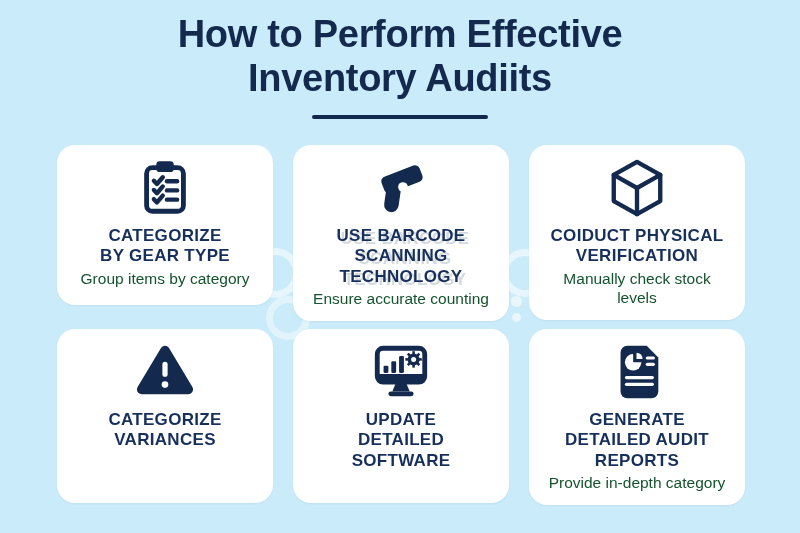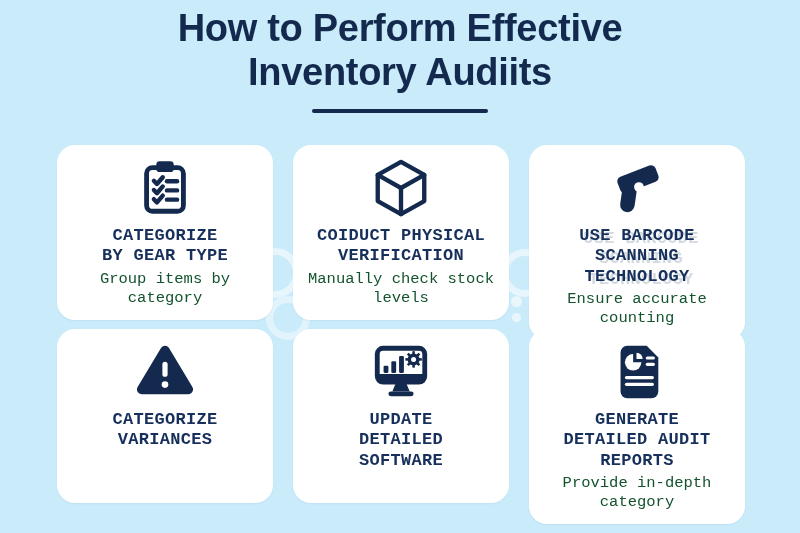--- a/index.html
+++ b/index.html
@@ -9,21 +9,21 @@
     position: relative;
     width: 800px;
     height: 533px;
     background: #C9EBFA;
     overflow: hidden;
   }
 
   
   .header {
     position: absolute;
-    top: 6px;
+    top: 12px;
     left: 0;
     width: 100%;
     text-align: center;
   }
   .page-title {
     margin: 0;
     font-size: 38px;
     line-height: 1.16;
     font-weight: bold;
     letter-spacing: -0.3px;
@@ -53,21 +53,20 @@
   }
 
   
   .row {
     position: absolute;
     left: 57px;
     width: 688px;
     display: flex;
     gap: 20px;
     align-items: flex-start;
-    font-family: Liberation Mono, monospace;
   }
   .row-1 { top: 145px; }
   .row-2 { top: 329px; }
 
   .card {
     width: 216px;
     box-sizing: border-box;
     background: #FFFFFF;
     border-radius: 18px;
     padding: 8px 6px 12px;
@@ -142,46 +141,46 @@
           <line x1="34" y1="44" x2="44.5" y2="44" stroke-width="4.5"></line>
         </svg>
       </div>
       <h2 class="card-title">CATEGORIZE
 BY GEAR TYPE</h2>
       <p class="card-subtitle">Group items by category</p>
     </section>
 
     <section class="card">
       <div class="icon-wrap">
-        <svg viewBox="0 0 64 64" width="62" height="62" fill="none" stroke="#14294E" stroke-width="4.5" stroke-linejoin="round" stroke-linecap="round">
-          <path d="M32 5 L56 18.5 V45.5 L32 59 L8 45.5 V18.5 Z"></path>
-          <path d="M8 18.5 L32 32 L56 18.5"></path>
-          <path d="M32 32 V59"></path>
-        </svg>
-      </div>
-      <h2 class="card-title">COIDUCT PHYSICAL
-VERIFICATION</h2>
-      <p class="card-subtitle">Manually check stock
-levels</p>
-    </section>
-
-    <section class="card">
-      <div class="icon-wrap">
         <svg viewBox="0 0 64 64" width="62" height="62">
           <g fill="#14294E">
             <rect x="12" y="14" width="42" height="18" rx="5" transform="rotate(-21 33 23)"></rect>
             <rect x="16" y="22" width="15" height="35" rx="7.5" transform="rotate(8 23.5 39.5)"></rect>
           </g>
           <circle cx="34" cy="31" r="5" fill="#FFFFFF"></circle>
         </svg>
       </div>
       <h2 class="card-title echo">USE BARCODE
 SCANNING
 TECHNOLOGY</h2>
       <p class="card-subtitle">Ensure accurate counting</p>
+    </section>
+
+    <section class="card">
+      <div class="icon-wrap">
+        <svg viewBox="0 0 64 64" width="62" height="62" fill="none" stroke="#14294E" stroke-width="4.5" stroke-linejoin="round" stroke-linecap="round">
+          <path d="M32 5 L56 18.5 V45.5 L32 59 L8 45.5 V18.5 Z"></path>
+          <path d="M8 18.5 L32 32 L56 18.5"></path>
+          <path d="M32 32 V59"></path>
+        </svg>
+      </div>
+      <h2 class="card-title">COIDUCT PHYSICAL
+VERIFICATION</h2>
+      <p class="card-subtitle">Manually check stock
+levels</p>
     </section>
 
   </div>
 
   <div class="row row-2">
 
     <section class="card">
       <div class="icon-wrap">
         <svg viewBox="0 0 64 64" width="62" height="62">
           <path d="M32 10 L56 50 H8 Z" fill="#14294E" stroke="#14294E" stroke-width="10" stroke-linejoin="round"></path>

